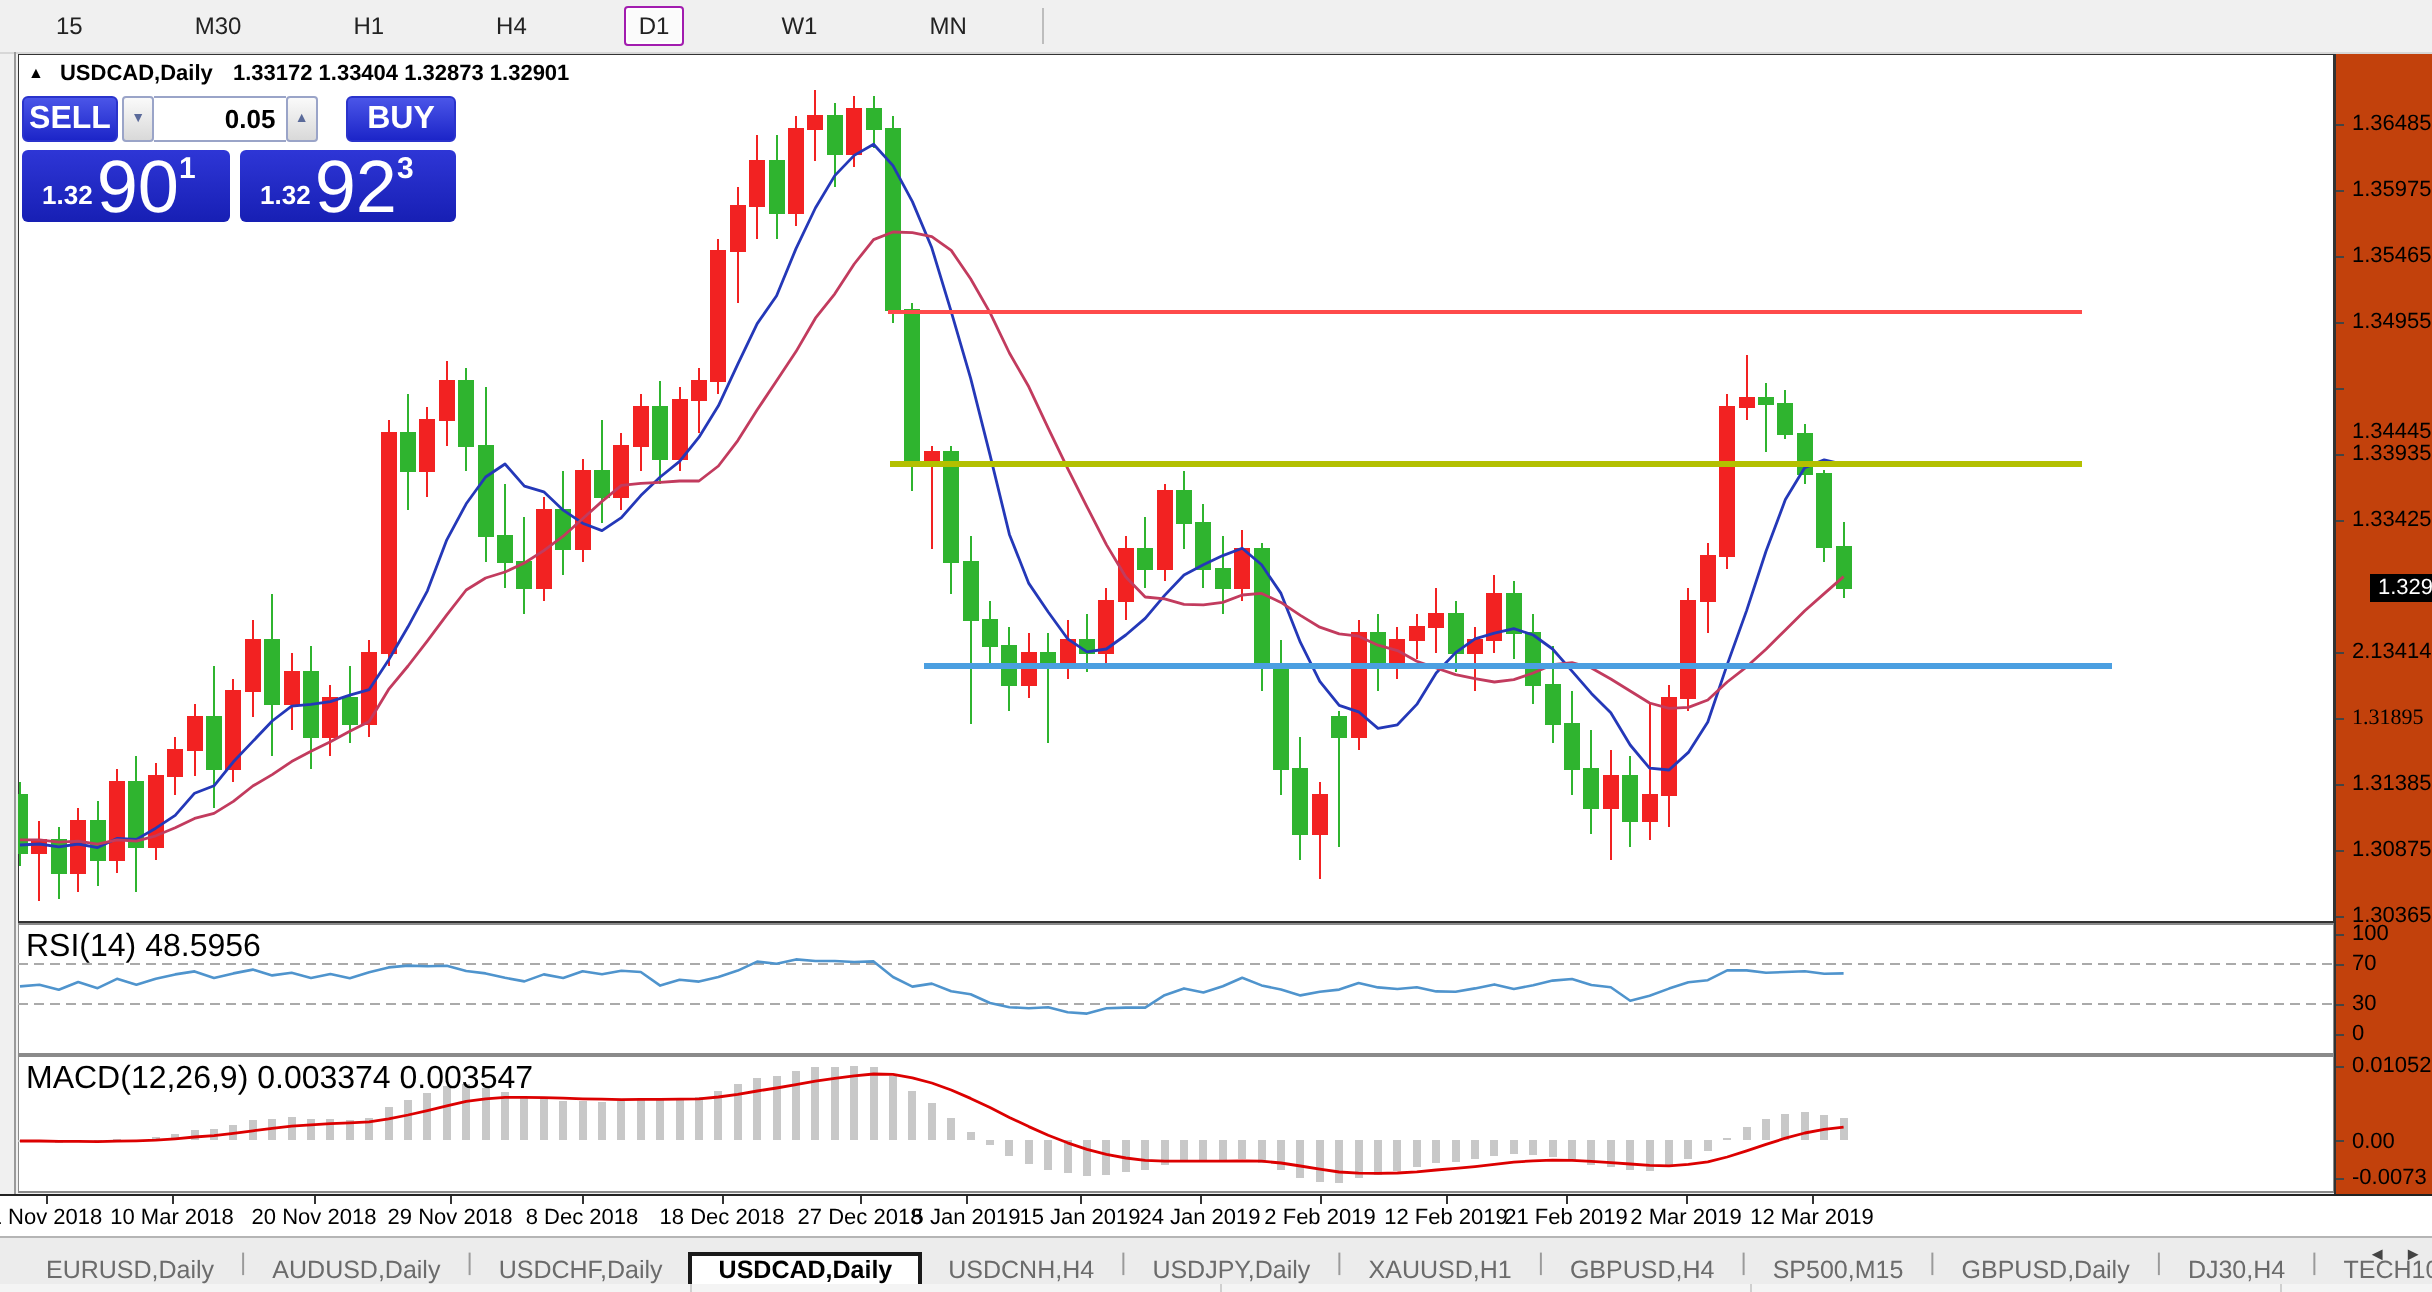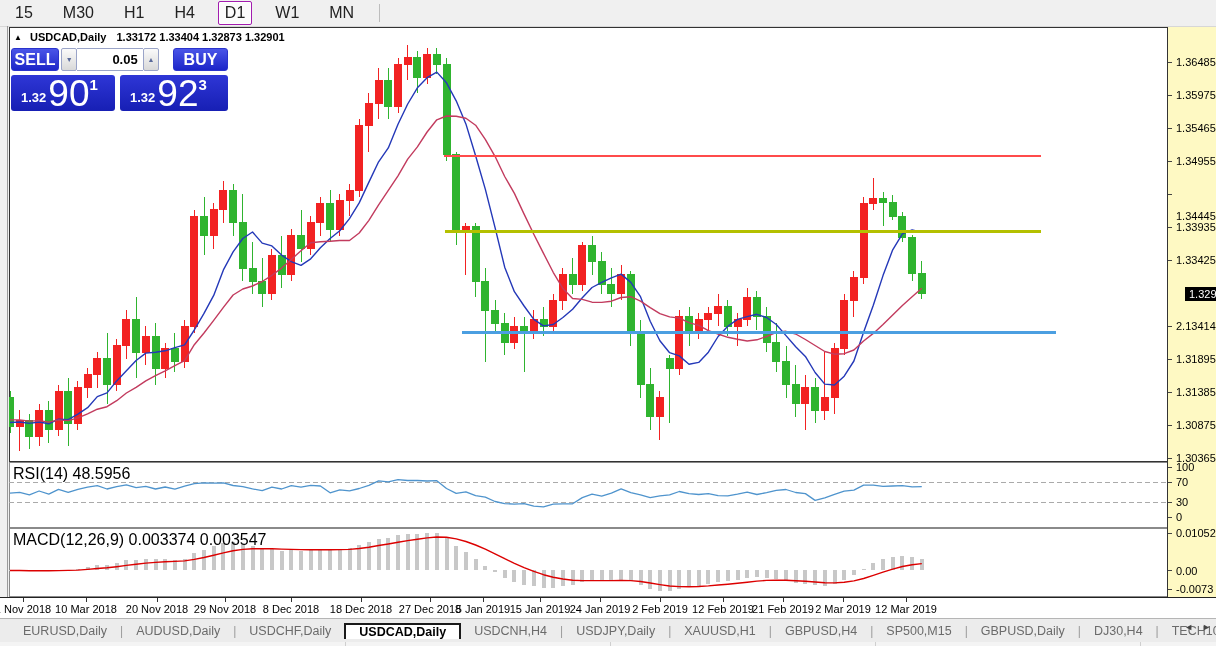--- a/index.html
+++ b/index.html
@@ -1,19 +1,19 @@
 <!DOCTYPE html>
 <html><head>
 <meta charset="utf-8">
 <style>
   html,body{margin:0;padding:0;background:#f0f0f0;font-family:"Liberation Sans",sans-serif;}
   #app{position:relative;width:1216px;height:646px;overflow:hidden;background:#f0f0f0;}
   
   #toolbar{position:absolute;left:0;top:0;width:1216px;height:26px;background:#f0f0f0;border-bottom:1px solid #d7d7d7;display:flex;align-items:center;}
-  .tf-btn{font-size:16px;color:#222;padding:2px 6px;margin:0 8px;border:1px solid transparent;border-radius:2px;cursor:default;}
+  .tf-btn{font-size:12px;color:#222;padding:2px 6px;margin:0 21px;border:1px solid transparent;border-radius:2px;cursor:default;}
   .tf-btn.active{background:#fbfbfb;border:1px solid #a21caf;box-shadow:inset 0 0 0 1px #fff;}
   .tb-sep{width:1px;height:18px;background:#bdbdbd;margin-left:10px;}
   .window-edge{position:absolute;left:7px;top:26px;bottom:0;width:1px;background:#9a9a9a;}
   
   #chart-svg{position:absolute;left:9px;top:27px;}
   
   #chart-title{position:absolute;left:14px;top:31px;font-size:11px;font-weight:700;color:#000;white-space:nowrap;}
   #chart-title .tri{font-size:8px;margin-right:5px;position:relative;top:-1px;}
   #chart-title .ohlc{margin-left:7px;font-weight:700;}
   #rsi-label,#macd-label{position:absolute;left:13px;font-size:16px;color:#000;white-space:nowrap;}
@@ -24,30 +24,30 @@
   #sell-btn{left:0;top:2;width:46px;height:21px;} #buy-btn{left:162px;top:2;width:53px;height:21px;}
   #vol-stepper{position:absolute;left:50px;top:2;width:98px;height:23px;display:flex;}
   .spin{width:16px;height:21px;background:linear-gradient(#fafafa,#d9d9d9);border:1px solid #9aa4c8;border-radius:2px;display:flex;align-items:center;justify-content:center;font-size:7px;color:#5a6a9a;cursor:pointer;}
   #vol-value{width:62px;height:21px;background:#fff;border-top:1px solid #9aa4c8;border-bottom:1px solid #9aa4c8;font-size:13px;font-weight:600;color:#000;text-align:right;padding:0 5px;line-height:21px;}
   .price-box{position:absolute;top:27px;height:36px;background:linear-gradient(#2e36d6,#171fb4);border-radius:3px;color:#fff;display:flex;cursor:pointer;}
   #bid-box{left:0;width:104px;} #ask-box{left:109px;width:108px;}
   .price-box .small{align-self:flex-end;font-size:13px;font-weight:700;margin:0 2px 6px 10px;}
   .price-box .big{font-size:37px;line-height:37px;font-weight:400;}
   .price-box .sup{align-self:flex-start;font-size:15px;font-weight:700;margin-top:1px;}
   
-  #price-axis{position:absolute;left:1167px;top:27px;width:49px;height:570px;background:#fef9c3;border-left:1px solid #333;}
+  #price-axis{position:absolute;left:1167px;top:27px;width:49px;height:570px;background:#c2410c;border-left:1px solid #333;}
   .ax-label{position:absolute;left:8px;font-size:11px;color:#000;line-height:13px;white-space:nowrap;}
   .ax-tick{position:absolute;left:0;width:4px;height:1px;background:#444;}
   #price-tag{position:absolute;left:1px;right:1px;height:14px;background:#000;color:#fff;font-size:11px;line-height:14px;padding-left:4px;}
   
   #date-axis{position:absolute;left:0;top:597px;width:1216px;height:21px;background:#fff;border-top:1px solid #222;}
   .d-tick{position:absolute;top:0;width:1px;height:4px;background:#333;}
   .d-label{position:absolute;top:5px;transform:translateX(-50%);font-size:11px;color:#000;white-space:nowrap;}
   
-  #tabbar{position:absolute;left:0;top:618px;width:1216px;height:24px;background:#ececec;border-top:1px solid #b5b5b5;display:flex;align-items:center;padding-left:10px;box-sizing:border-box;}
+  #tabbar{position:absolute;left:0;top:618px;width:1216px;height:24px;background:#ececec;border-top:1px solid #b5b5b5;display:flex;align-items:flex-end;padding-left:10px;box-sizing:border-box;}
   .tab{display:flex;align-items:center;padding:0 13px;font-size:12.5px;color:#6b6b6b;cursor:pointer;white-space:nowrap;}
   .tab.active{background:#fff;border:2px solid #1a1a1a;border-bottom:none;color:#000;font-weight:700;margin-top:0px;}
   .tab-sep{align-self:center;color:#9a9a9a;font-size:12px;}
   #tab-arrows{position:absolute;right:5px;top:622px;display:flex;gap:9px;font-size:9px;color:#444;}
   #tab-arrows span{cursor:pointer;}
   #bottom-strip{position:absolute;left:0;top:642px;width:1216px;height:4px;background:#f4f4f4;}
   .bs-div{position:absolute;top:0;width:1px;height:4px;background:#cfcfcf;}
 </style>
 </head>
 <body>
@@ -412,21 +412,21 @@
       <div class="ax-label" style="top: 127.5px;">1.34955</div>
       <div class="ax-tick" style="top: 134px;"></div>
       <div class="ax-label" style="top: 160.5px; margin-top: 22px;">1.34445</div>
       <div class="ax-tick" style="top: 167px;"></div>
       <div class="ax-label" style="top: 193.5px;">1.33935</div>
       <div class="ax-tick" style="top: 200px;"></div>
       <div class="ax-label" style="top: 226.5px;">1.33425</div>
       <div class="ax-tick" style="top: 233px;"></div>
       <div class="ax-label" style="top: 292.5px;">2.13414</div>
       <div class="ax-tick" style="top: 299px;"></div>
-      <div class="ax-label" style="top: 325.501px;">1.31895</div>
+      <div class="ax-label" style="top: 325.501px; font-family: Liberation Serif, serif;">1.31895</div>
       <div class="ax-tick" style="top: 332.001px;"></div>
       <div class="ax-label" style="top: 358.501px;">1.31385</div>
       <div class="ax-tick" style="top: 365.001px;"></div>
       <div class="ax-label" style="top: 391.501px;">1.30875</div>
       <div class="ax-tick" style="top: 398.001px;"></div>
       <div class="ax-label" style="top: 424.501px;">1.30365</div>
       <div class="ax-tick" style="top: 431.001px;"></div>
       <div class="ax-label" style="top: 433.5px;">100</div>
       <div class="ax-tick" style="top: 440px;"></div>
       <div class="ax-label" style="top: 448.5px;">70</div>

